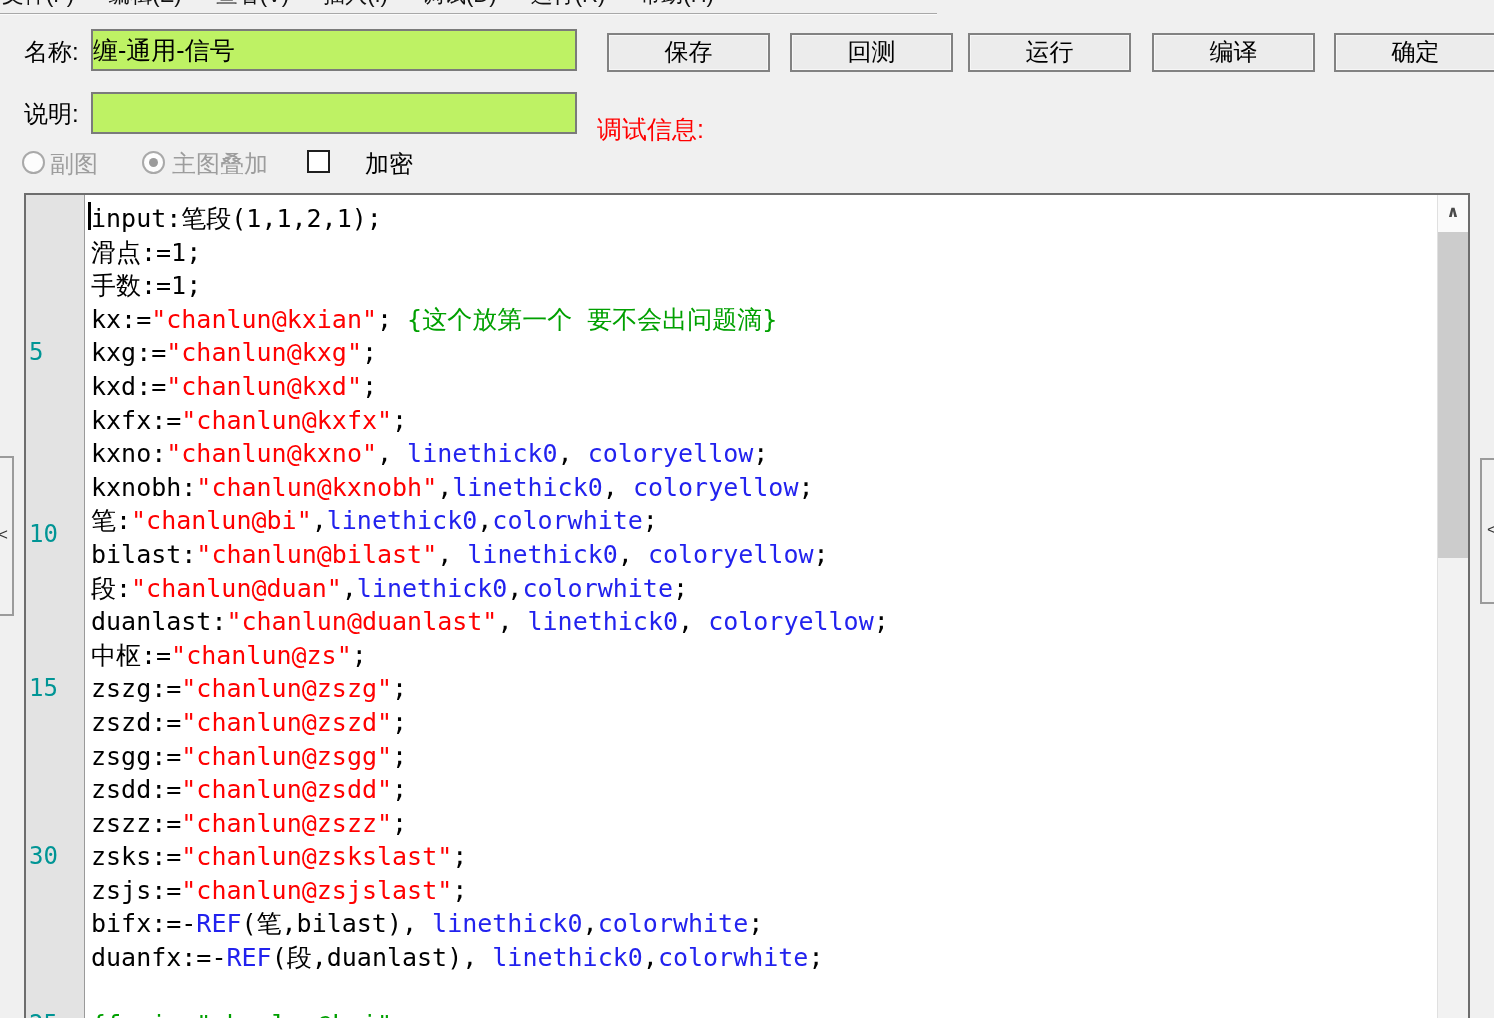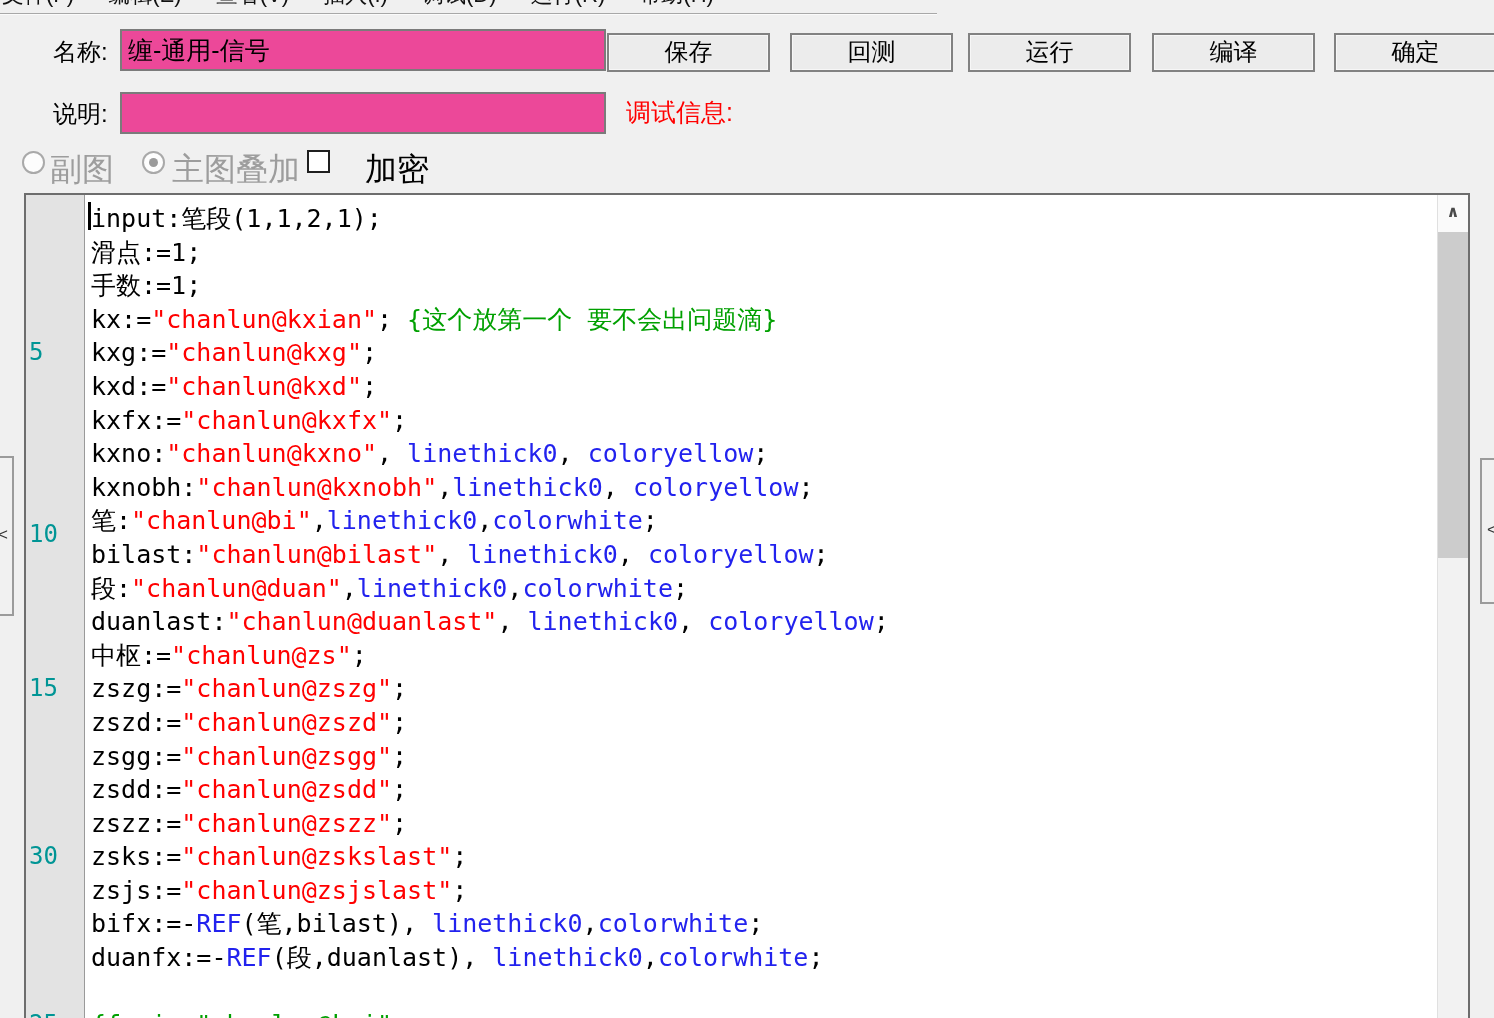--- a/index.html
+++ b/index.html
@@ -3,38 +3,38 @@
 <meta charset="utf-8">
 <style>
   * { margin:0; padding:0; box-sizing:border-box; }
   html,body { width:1494px; height:1018px; overflow:hidden; }
   body {
     position:relative;
     background:#f0f0f0;
     font-family:"Liberation Sans","DejaVu Sans",sans-serif;
     color:#000;
   }
-  .abs { position:absolute;margin-left:29px; }
+  .abs { position:absolute; }
 
   
   .menubar {
     position:absolute; top:-21px; left:2px; height:32px; line-height:32px;
     font-size:22px; white-space:nowrap; color:#111;
   }
   .menu-item { display:inline-block; margin-right:28px; }
   .menu-sep {
     position:absolute; top:13px; left:0; width:937px; height:2px;
     background:#a8a8a8; border-bottom:1px solid #fbfbfb;
   }
 
   
   .form-label { font-size:24px; color:#000; }
   .win-input {
-    background:#ec4899; border:2px solid #7b7b7b;
-    font-size:25px; line-height:38px; padding-left:6px;
+    background:#bef264; border:2px solid #7b7b7b;
+    font-size:25px; line-height:38px; 
     overflow:hidden; white-space:nowrap;
   }
   .debug-label { font-size:25px; color:var(--debug-red,#ff0000); }
 
   
   .win-btn {
     position:absolute; top:33px; width:163px; height:39px;
     background:#ececec; border:2px solid #828282;
     box-shadow:inset 0 0 0 1px #f7f7f7;
     font-size:24px; text-align:center; line-height:34px; color:#000;
@@ -43,21 +43,21 @@
 
   
   .radio-circle {
     position:absolute; width:23px; height:23px; border-radius:50%;
     background:#fdfdfd; border:2px solid #a9a9a9;
   }
   .radio-dot {
     position:absolute; left:5px; top:5px; width:9px; height:9px;
     border-radius:50%; background:#9b9b9b;
   }
-  .opt-label { position:absolute; font-size:32px; }
+  .opt-label { position:absolute; font-size:24px; }
   .opt-gray { color:#9d9d9d; }
   .checkbox {
     position:absolute; width:23px; height:23px;
     background:#fff; border:2px solid #1f1f1f;
   }
 
   
   .editor {
     position:absolute; left:24px; top:193px; width:1446px; height:850px;
     background:#fff; border:2px solid #6d6d6d;
@@ -130,21 +130,21 @@
 <div class="win-btn" style="left:607px;">保存</div>
 <div class="win-btn" style="left:790px;">回测</div>
 <div class="win-btn" style="left:968px;">运行</div>
 <div class="win-btn" style="left:1152px;font-family:Liberation Serif, serif;">编译</div>
 <div class="win-btn" style="left:1334px;">确定</div>
 
 <div class="abs form-label" style="left:24px; top:98px;">说明:</div>
 <div class="abs win-input" style="left:91px; top:92px; width:486px; height:42px;">
   <span></span>
 </div>
-<div class="abs debug-label" style="left:597px; top:96px;">调试信息:</div>
+<div class="abs debug-label" style="left:597px; top:113px;">调试信息:</div>
 
 <div class="radio-circle" style="left:22px; top:151px;"></div>
 <div class="opt-label opt-gray" style="left:50px; top:148px;">副图</div>
 
 <div class="radio-circle" style="left:142px; top:151px;">
   <div class="radio-dot"></div>
 </div>
 <div class="opt-label opt-gray" style="left:172px; top:148px;">主图叠加</div>
 
 <div class="checkbox" style="left:307px; top:150px;"></div>

